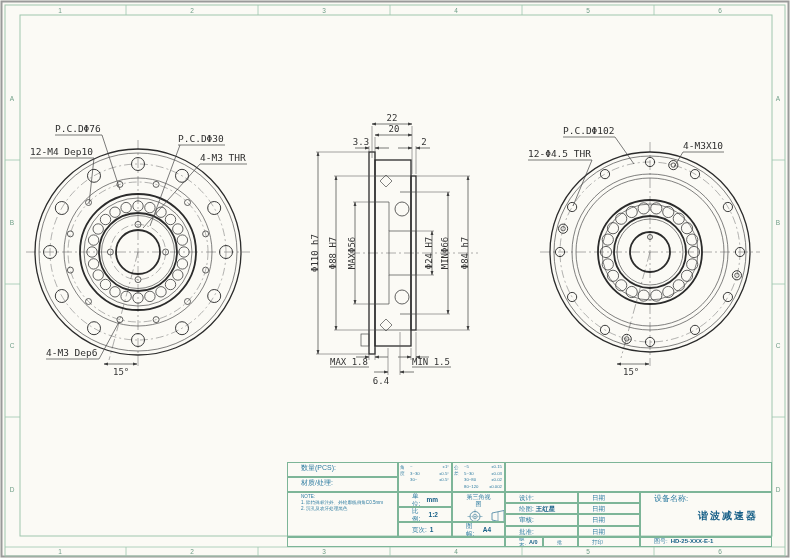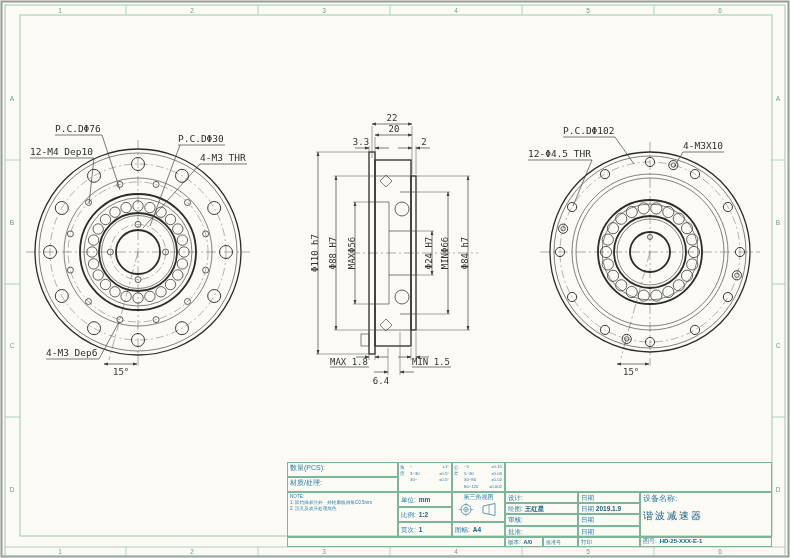--- a/index.html
+++ b/index.html
@@ -23,30 +23,30 @@
   .dt{font-size:9px;fill:#333}
   .lb{font-size:9.5px;fill:#2e2e2e}
   .zn{font-size:6.5px;fill:#6f9e87;font-family:"Liberation Sans",sans-serif}
   .zl{stroke:#9fc6ae;stroke-width:.8}
   .frame{fill:none;stroke:#9fc6ae;stroke-width:1}
   .gray{fill:none;stroke:#9a9a9a;stroke-width:2}
 
   #titleblock{position:absolute;left:287px;top:462px;width:485px;height:85px;
               color:#2e7ca1;}
   .tb-cell{position:absolute;border:1px solid #7db598;box-sizing:border-box;
-           overflow:hidden;font-size:6.5px;line-height:1.2;padding:1px 2px;}
+           overflow:hidden;font-size:6.5px;line-height:1.2;padding:1px 13px;}
   .tlab{color:#2e7ca1}
   .tval{color:#155e86;font-weight:bold}
   .big7{font-size:7px}
   .note-line{font-size:4.6px;line-height:1.35;white-space:nowrap}
   .tol-row{display:flex;justify-content:space-between;font-size:4.3px;line-height:1.55;padding:0 1px}
   .tol-lbl{position:absolute;left:1px;top:2px;width:7px;font-size:4.6px;line-height:1.3;color:#2e7ca1}
   .tol-rows{margin-left:9px}
   .cell-flex{display:flex;gap:3px;align-items:center}
-  .dev-val{font-size:10px;font-weight:normal;text-align:left;margin-top:6px;letter-spacing:2px;color:#155e86}
+  .dev-val{font-size:10px;font-weight:bold;text-align:right;margin-top:6px;letter-spacing:2px;color:#155e86}
 </style>
 </head>
 <body>
 
 <div id="sheet">
 <svg width="790" height="558" viewBox="0 0 790 558">
   <defs>
     <marker id="ar" viewBox="0 0 10 10" refX="9" refY="5" markerWidth="6.5" markerHeight="6.5" orient="auto-start-reverse">
       <path d="M0,1.8 L10,5 L0,8.2 z" fill="#3f3f3f"></path>
     </marker>

